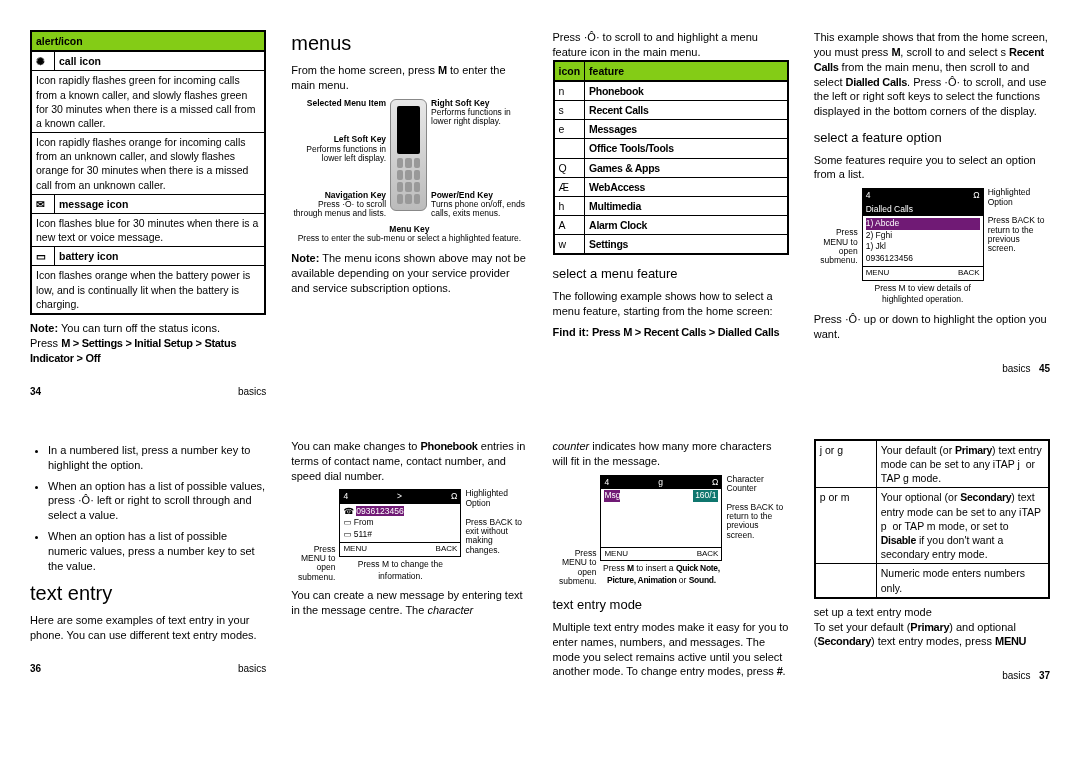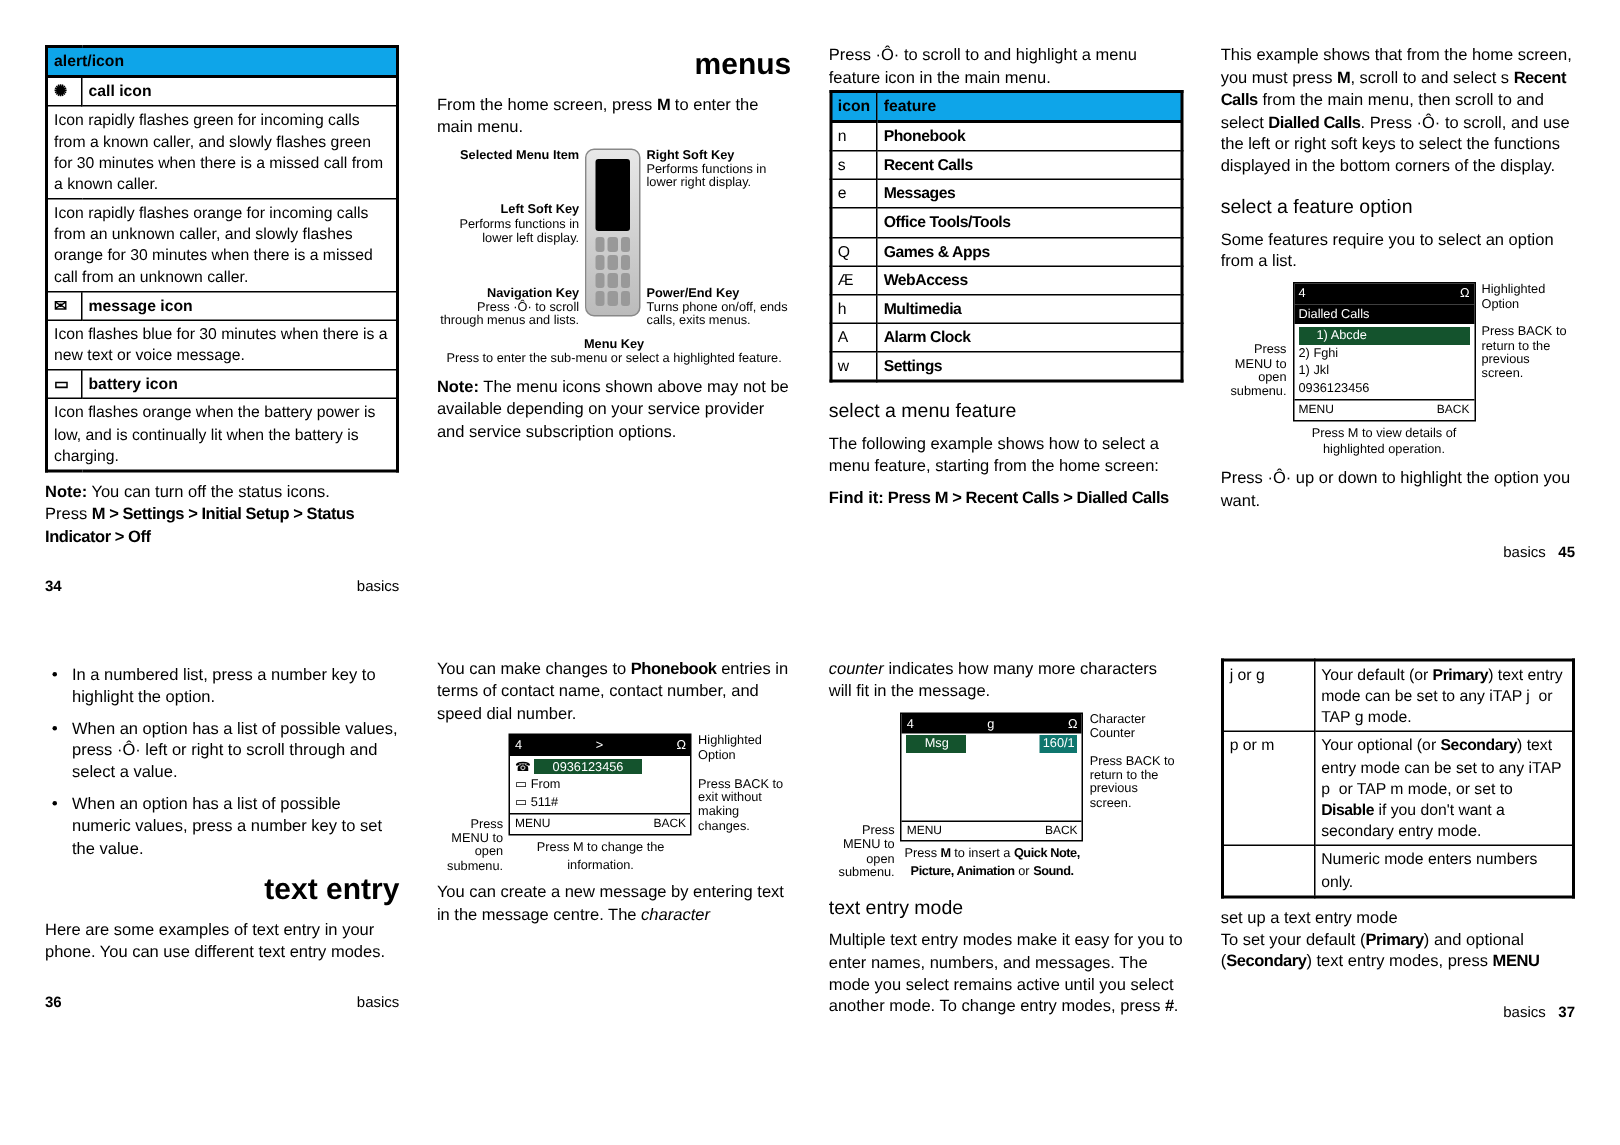--- a/index.html
+++ b/index.html
@@ -1,41 +1,41 @@
 <!DOCTYPE html>
 <html><head>
 <meta charset="utf-8">
 <style>
 body { font-family: Arial, Helvetica, sans-serif; font-size: 11px; color: #000; margin: 0; padding: 30px; background: #fff; }
 .spread { display: grid; grid-template-columns: 1fr 1fr 1fr 1fr; gap: 25px; margin-bottom: 40px; }
 .col { line-height: 1.35; }
-h1 { font-size: 20px; font-weight: bold; margin: 0 0 6px 0; text-align: right; }
+h1 { font-size: 20px; font-weight: normal; margin: 0 0 6px 0; }
 h2 { font-size: 13px; font-weight: normal; margin: 10px 0 6px 0; }
 .tbl { border: 2px solid #000; border-collapse: collapse; width: 100%; margin-bottom: 6px; }
 .tbl th, .tbl td { border: 1px solid #000; padding: 2px 4px; text-align: left; vertical-align: top; font-size: 10.5px; }
-.tbl .hdr td, .tbl th { background: #0ea5e9; border-bottom: 2px solid #000; font-weight: bold; }
+.tbl .hdr td, .tbl th { background: #84cc16; border-bottom: 2px solid #000; font-weight: bold; }
 .subhdr td { font-weight: bold; border-top: 1px solid #000; }
 .footer { display: flex; justify-content: space-between; font-size: 10px; margin-top: 20px; }
 .footer .pn { font-weight: bold; }
 .bold { font-weight: bold; }
 .condensed { font-family: "Arial Narrow", Arial, sans-serif; font-stretch: condensed; font-weight: bold; letter-spacing: -0.3px; }
 ul { padding-left: 18px; margin: 4px 0; }
 li { margin-bottom: 6px; }
 .phone { width: 60px; height: 110px; border: 1px solid #888; border-radius: 6px; background: linear-gradient(#e8e8e8, #bbb); margin: 0 auto; position: relative; }
 .phone .scr { position:absolute; top:6px; left:6px; right:6px; height:48px; background:#000; border-radius:2px; }
 .phone .kb { position:absolute; top:58px; left:6px; right:6px; bottom:6px; display:grid; grid-template-columns:repeat(3,1fr); gap:2px; }
 .phone .kb div { background:#999; border-radius:2px; }
 .ann { font-size: 8.5px; line-height:1.1; }
 .fig { display:flex; gap:4px; align-items:flex-start; justify-content:center; margin:6px 0; }
 .fig .side { display:flex; flex-direction:column; justify-content:space-between; height:120px; }
 .miniscr { border:1px solid #000; width:120px; background:#fff; font-size:8.5px; }
 .miniscr .top { background:#000; color:#fff; padding:1px 3px; display:flex; justify-content:space-between; }
 .miniscr .mid { padding:2px 3px; min-height:30px; }
 .miniscr .bot { display:flex; justify-content:space-between; padding:1px 3px; border-top:1px solid #000; font-size:8px; }
-.hl { background:#14532d; color:#fff; padding:0 12px; }
+.hl { background:#701a75; color:#fff; padding:0 0; }
 .capt { font-size:8.5px; text-align:center; margin-top:2px; }
 .ital { font-style: italic; }
 table.icon td:first-child { width:18px; }
 table.modes td:first-child { width:52px; vertical-align:top; }
 </style>
 </head>
 <body>
 
 <div class="spread">
 

